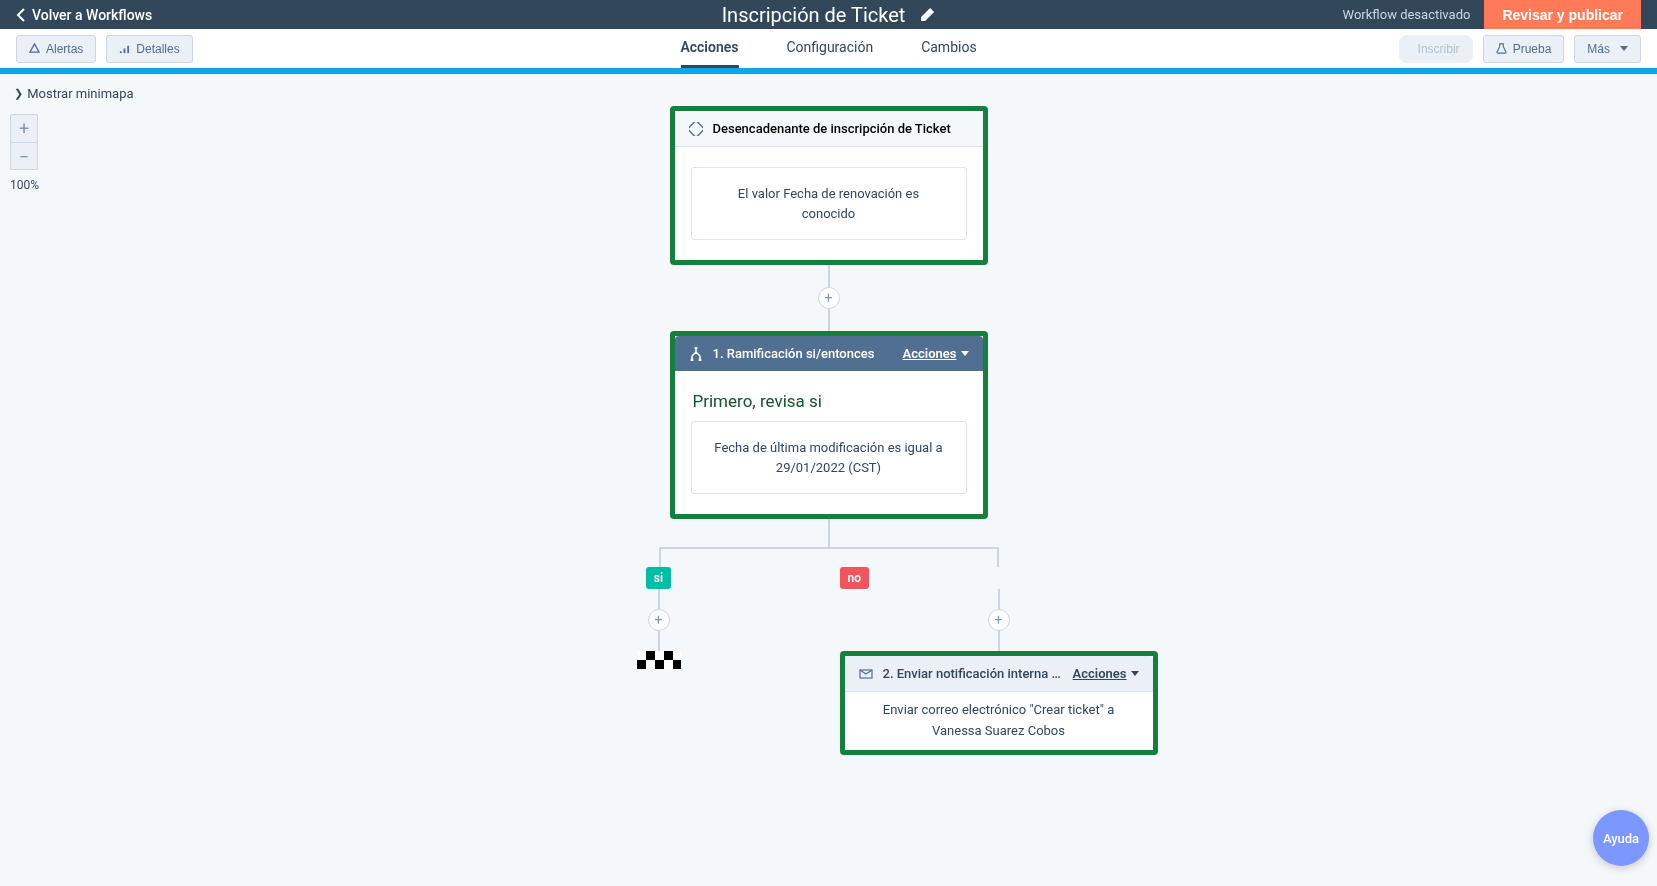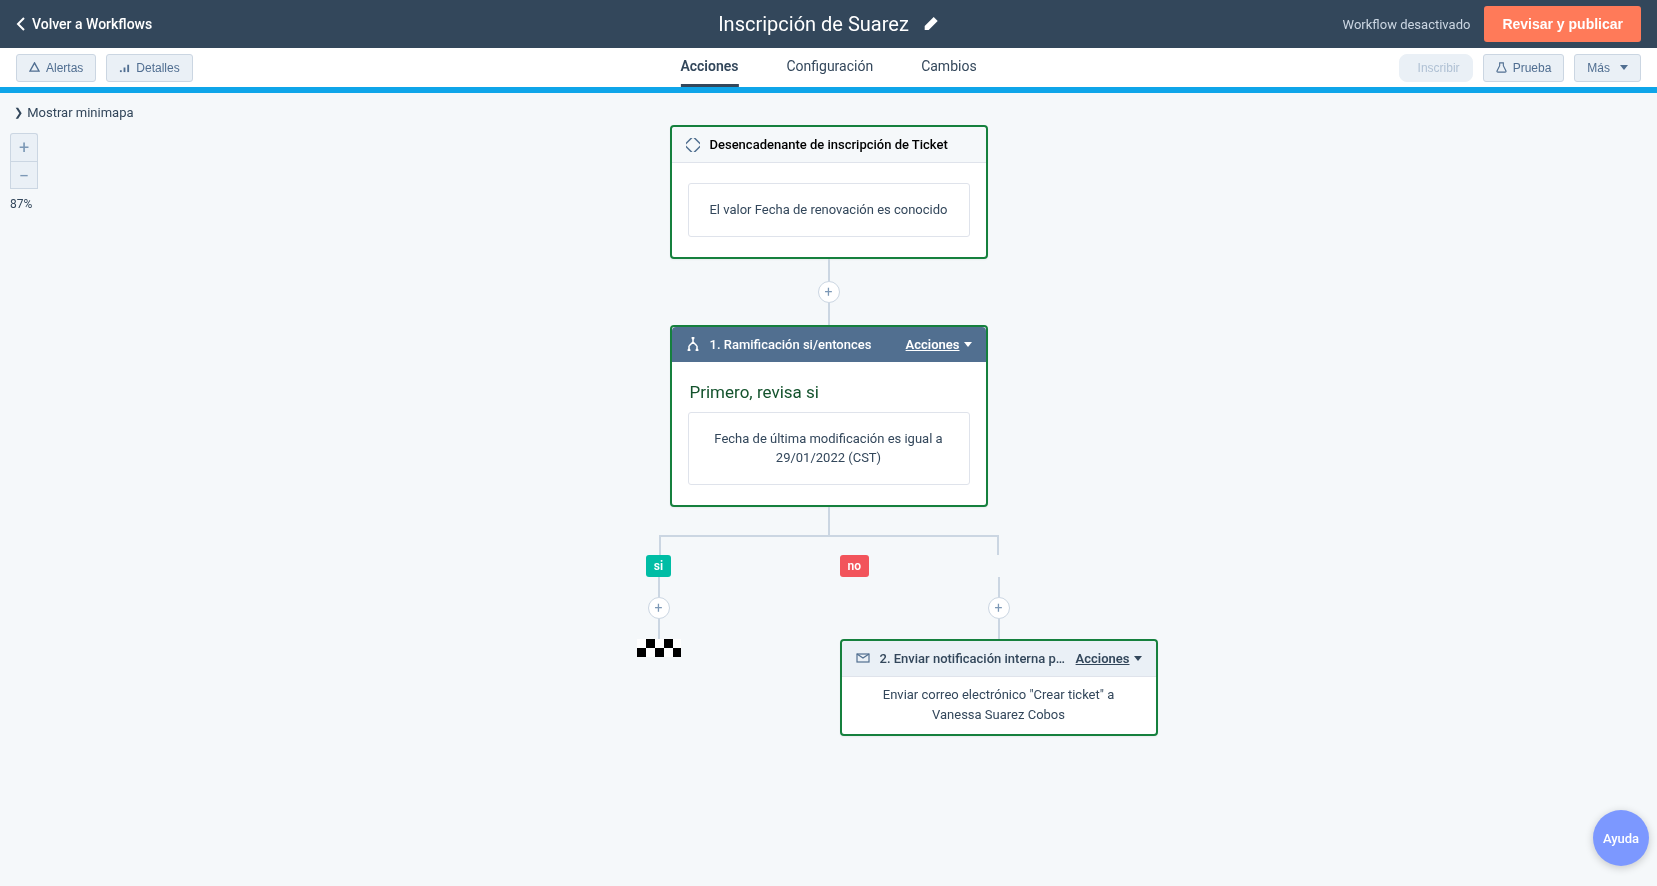--- a/index.html
+++ b/index.html
@@ -1,17 +1,17 @@
 <!DOCTYPE html>
 <html><head>
 <meta charset="utf-8">
 <style>
 * { margin:0; padding:0; box-sizing:border-box; }
 body { font-family:-apple-system,BlinkMacSystemFont,"Segoe UI",Roboto,Arial,sans-serif; background:#f5f8fa; overflow:hidden; width:1657px; height:886px; position:relative;}
-.topbar { height:48px; background:#33475b; display:flex; align-items:center; padding:0 16px; color:#fff; position:relative;}
+.topbar { height:29px; background:#33475b; display:flex; align-items:center; padding:0 16px; color:#fff; position:relative;}
 .back-link { display:flex; align-items:center; font-size:14px; font-weight:500; gap:6px; cursor:pointer;}
 .back-link svg { width:10px; height:14px; }
 .title-wrap { position:absolute; left:50%; transform:translateX(-50%); display:flex; align-items:center; gap:14px;}
 .title-wrap h1 { font-size:20px; font-weight:400; color:#fff;}
 .title-wrap .pencil { width:16px; height:16px; cursor:pointer;}
 .top-right { margin-left:auto; display:flex; align-items:center; gap:14px;justify-content:space-between;}
 .status-text { font-size:13px; color:#cbd6e2;}
 .btn-primary { background:#ff7a59; color:#fff; border:none; padding:10px 18px; font-size:14px; font-weight:700; border-radius:3px; cursor:pointer;}
 .secondbar { height:45px; background:#fff; border-bottom:6px solid #0ea5e9; display:flex; align-items:center; padding:0 16px; position:relative;}
 .sec-left { display:flex; gap:10px;}
@@ -26,21 +26,21 @@
 .canvas { position:relative; width:100%; height:calc(100% - 90px); }
 .minimap { position:absolute; left:14px; top:12px; font-size:13px; color:#33475b; display:flex; align-items:center; gap:4px; cursor:pointer;}
 .minimap .chev { font-size:11px;}
 .zoom-ctrl { position:absolute; left:10px; top:40px;}
 .zoom-btn { width:28px; height:28px; background:#eaf0f6; border:1px solid #cbd6e2; color:#7c98b6; display:flex; align-items:center; justify-content:center; font-size:18px; font-weight:400; cursor:pointer;}
 .zoom-btn:first-child { border-radius:3px 3px 0 0; border-bottom:none;}
 .zoom-btn:last-child { border-radius:0 0 3px 3px;}
 .zoom-val { font-size:12px; color:#33475b; margin-top:8px;}
 
 .flow { position:absolute; left:50%; transform:translateX(-50%); top:32px; width:520px; }
-.card { background:#fff; border:2px solid #15803d; border-radius:4px; width:318px; margin:0 auto; box-shadow:0 1px 2px rgba(0,0,0,0.05);}
+.card { background:#fff; border:5px solid #15803d; border-radius:4px; width:318px; margin:0 auto; box-shadow:0 1px 2px rgba(0,0,0,0.05);}
 .card-header { display:flex; align-items:center; padding:10px 14px; background:#f5f8fa; border-bottom:1px solid #dfe3eb; border-radius:4px 4px 0 0; gap:10px;}
 .card-header.dark { background:#516f90; color:#fff; border-bottom:none;}
 .card-header.light { background:#eaf0f6; }
 .card-header .hicon { width:14px; height:14px; flex-shrink:0;}
 .card-header .htxt { font-size:13px; font-weight:500; flex:1; white-space:nowrap; overflow:hidden; text-overflow:ellipsis;}
 .card-header.dark .htxt { color:#fff;}
 .card-header .actions-link { font-size:13px; font-weight:600; text-decoration:underline; cursor:pointer; display:flex; align-items:center;}
 .card-header.dark .actions-link { color:#fff;}
 .card-header.light .actions-link { color:#33475b;}
 .card-body { padding:20px 16px;}
@@ -64,21 +64,21 @@
 <body>
 
 <div class="topbar">
   <div class="back-link">
     <svg viewBox="0 0 8 14" fill="none">
         <path d="M7 1L1 7l6 6" stroke="#fff" stroke-width="2"></path>
       </svg>
     <span>Volver a Workflows</span>
   </div>
   <div class="title-wrap">
-    <h1>Inscripción de Suarez</h1>
+    <h1>Inscripción de Ticket</h1>
     <svg class="pencil" viewBox="0 0 16 16">
         <path d="M11 1l4 4-9 9H2v-4l9-9z" fill="#fff"></path>
       </svg>
   </div>
   <div class="top-right">
     <span class="status-text">Workflow desactivado</span>
     <button class="btn-primary">Revisar y publicar</button>
   </div>
 </div>
 
@@ -125,21 +125,21 @@
 </div>
 
 <div class="canvas">
   <div class="minimap">
     <span class="chev">❯</span>
     <span>Mostrar minimapa</span>
   </div>
   <div class="zoom-ctrl">
     <div class="zoom-btn">+</div>
     <div class="zoom-btn">−</div>
-    <div class="zoom-val">87%</div>
+    <div class="zoom-val">100%</div>
   </div>
 
   <div class="flow">
 
     <div class="card">
       <div class="card-header">
         <svg class="hicon" viewBox="0 0 14 14">
             <rect x="1" y="1" width="12" height="12" fill="none" stroke="#516f90" stroke-width="1.5" transform="rotate(45 7 7)"></rect>
           </svg>
         <span class="htxt">Desencadenante de inscripción de Ticket</span>

